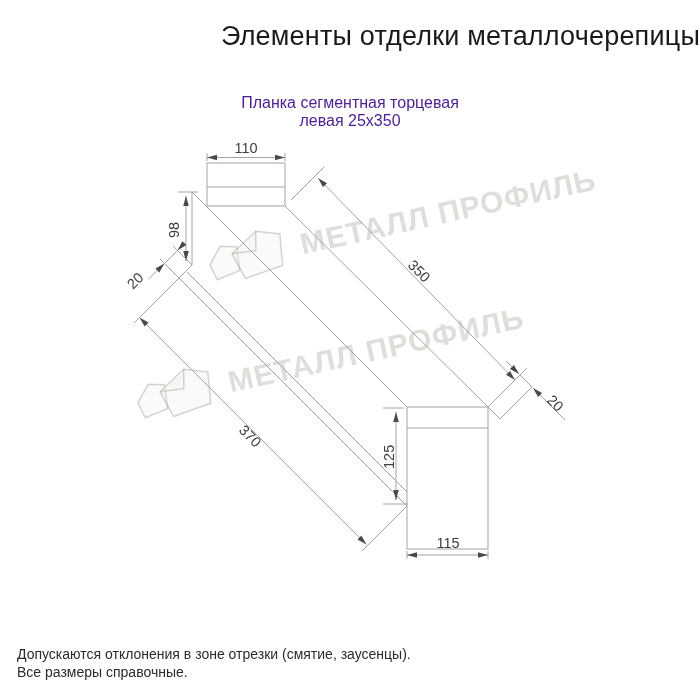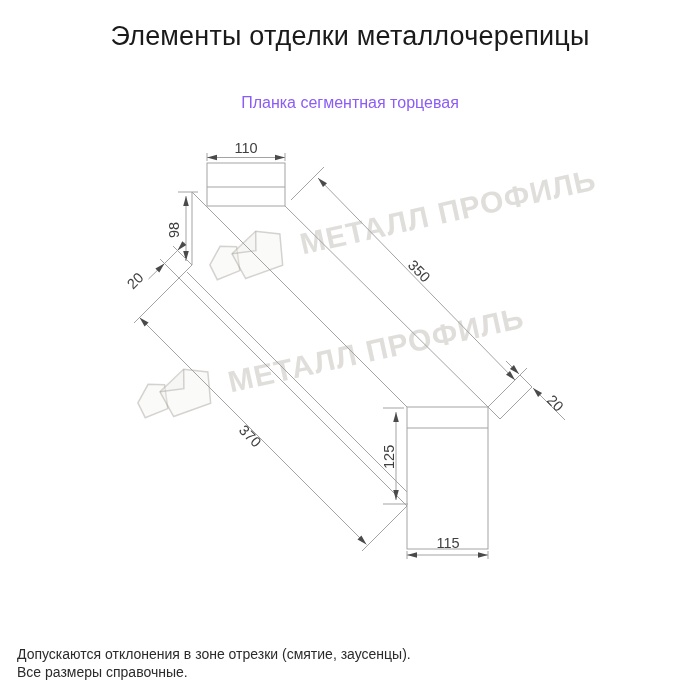--- a/index.html
+++ b/index.html
@@ -1,21 +1,21 @@
 <!DOCTYPE html>
 <html><head>
 <meta charset="utf-8">
 <style>
   html,body{margin:0;padding:0;background:#fff;}
   #stage{position:relative;width:700px;height:700px;background:#ffffff;overflow:hidden;
          font-family:"Liberation Sans",sans-serif;}
-  .title{position:absolute;left:0;top:21px;width:700px;text-align:center;
+  .title{position:absolute;left:0;top:21px;width:700px;text-align:right;
          font-size:27px;color:#1a1a1a;letter-spacing:0.2px;}
   .subtitle{position:absolute;left:0;top:94px;width:700px;text-align:center;
-            font-size:16px;line-height:17.5px;color:#8b5cf6;}
+            font-size:16px;line-height:17.5px;color:#4c1d95;}
   .footer{position:absolute;left:17px;top:646px;font-size:14px;line-height:17.5px;color:#2b2b2b;}
   .wm{position:absolute;display:flex;align-items:center;gap:10px;
       transform-origin:left center;pointer-events:none;}
   .wm-text{font-size:30px;font-weight:bold;letter-spacing:1px;color:rgba(178,172,165,0.40);
            white-space:nowrap;}
   .wm1{left:205px;top:240px;transform:rotate(-12.5deg);}
   .wm2{left:133px;top:378px;transform:rotate(-12.5deg);}
   svg.draw{position:absolute;left:0;top:0;}
   .ln{stroke:#a3a3a3;stroke-width:1;fill:none;}
   .dl{stroke:#a3a3a3;stroke-width:1;fill:none;marker-start:url(#ar);marker-end:url(#ar);}
@@ -25,20 +25,21 @@
 </style>
 </head>
 <body>
 
 <div id="stage">
 
   <div class="title">Элементы отделки металлочерепицы</div>
 
   <div class="subtitle">
     <div>Планка сегментная торцевая</div>
+    <div>левая 25x350</div>
   </div>
 
   <div class="wm wm1">
     <svg width="88" height="52" viewBox="0 0 88 52">
       <path class="wm-logo" d="M5,26 L19,10 L35,14 L33,38 L9,42 Z"></path>
       <path class="wm-logo" d="M29,20 L57,3 L80,11 L76,42 L37,47 Z"></path>
       <path class="wm-logo" d="M57,3 L53,22 L29,20" fill="none"></path>
     </svg>
     <span class="wm-text">МЕТАЛЛ ПРОФИЛЬ</span>
   </div>

